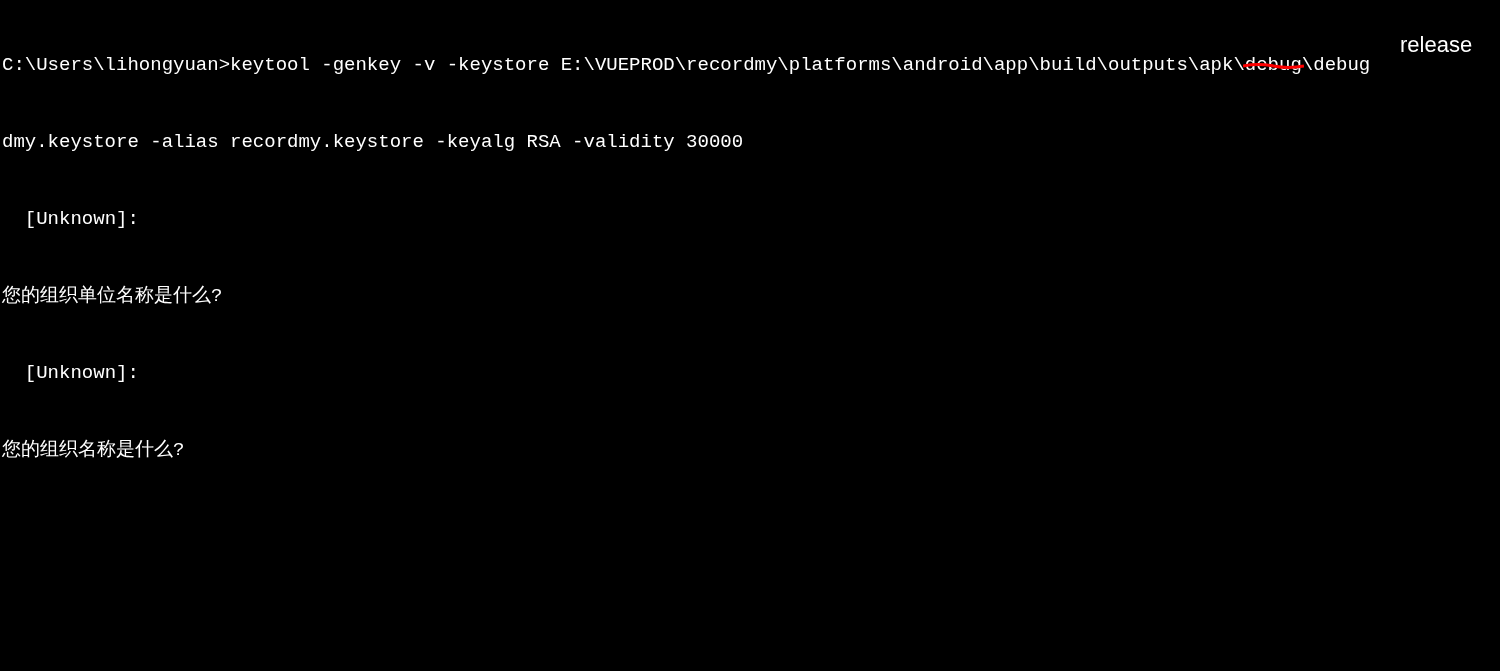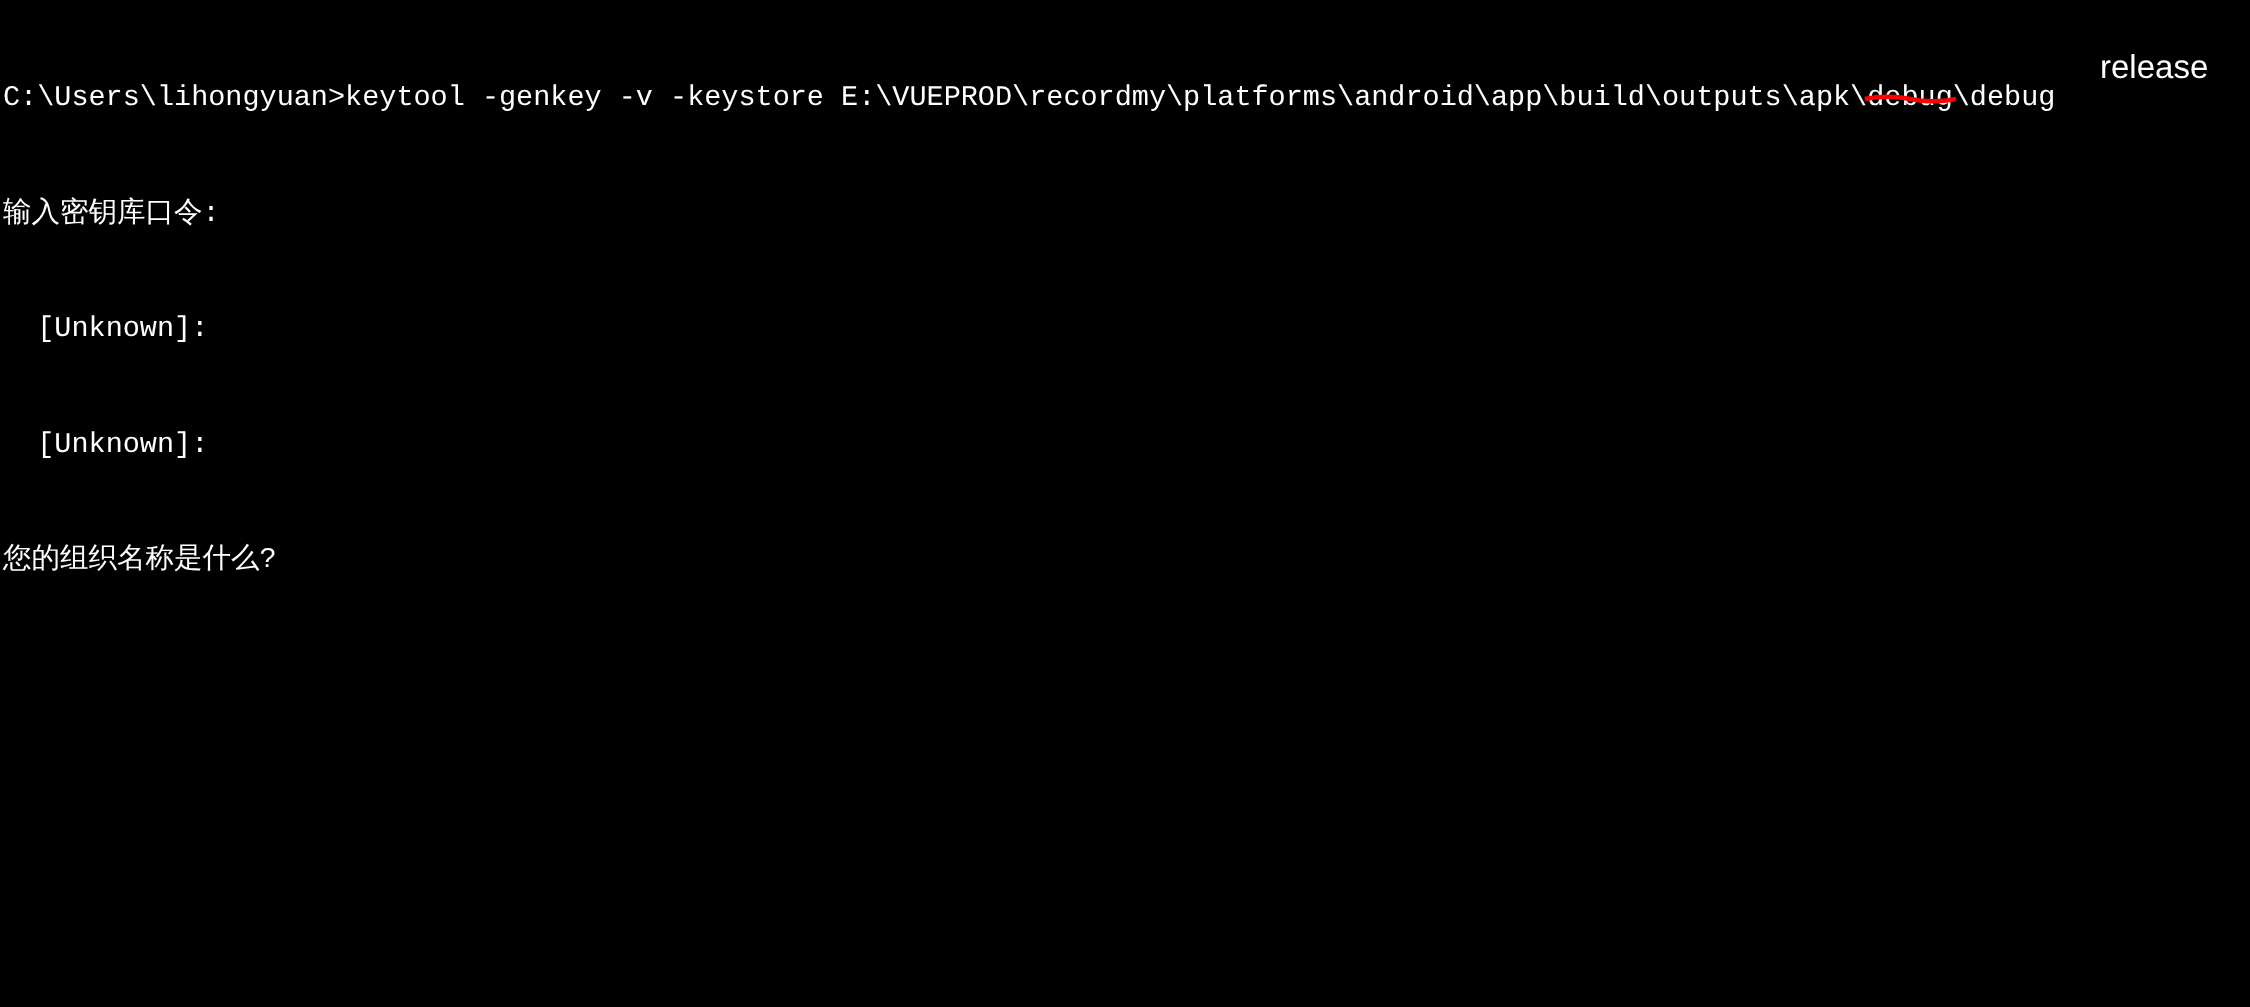--- a/index.html
+++ b/index.html
@@ -47,22 +47,23 @@
       font-weight: 400;
     }
   </style>
 </head>
 <body>
 
 <div class="terminal">
   <span class="line"><span>C:\Users\lihongyuan&gt;</span><span>keytool -genkey -v -keystore E:\VUEPROD\recordmy\platforms\android\app\build\outputs\apk\</span><span class="strikethrough"><span>debug</span><svg class="strike-svg" viewBox="0 0 60 8" preserveAspectRatio="none">
           <path d="M0 4 Q15 1 30 4 T60 4" stroke="#ff0000" stroke-width="3" fill="none"></path>
         </svg></span><span>\debug</span></span>
-  <span class="line">输入密钥库口令:</span>
+  <span class="line">dmy.keystore -alias recordmy.keystore -keyalg RSA -validity 30000</span>
   <span class="line">  [Unknown]:</span>
+  <span class="line">您的组织单位名称是什么?</span>
   <span class="line">  [Unknown]:</span>
   <span class="line">您的组织名称是什么?</span>
   
   
   
   
   
   
   
   

